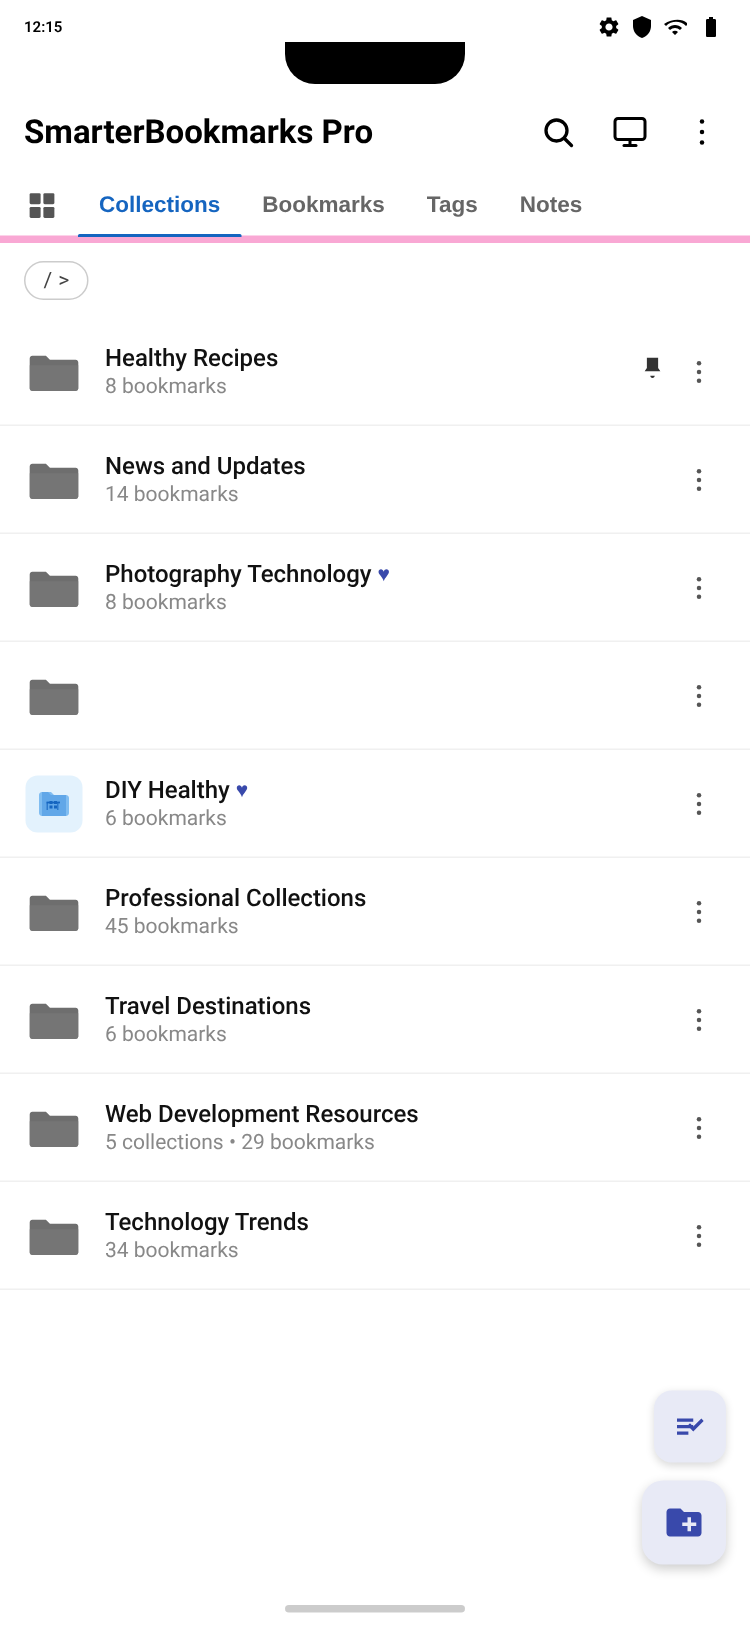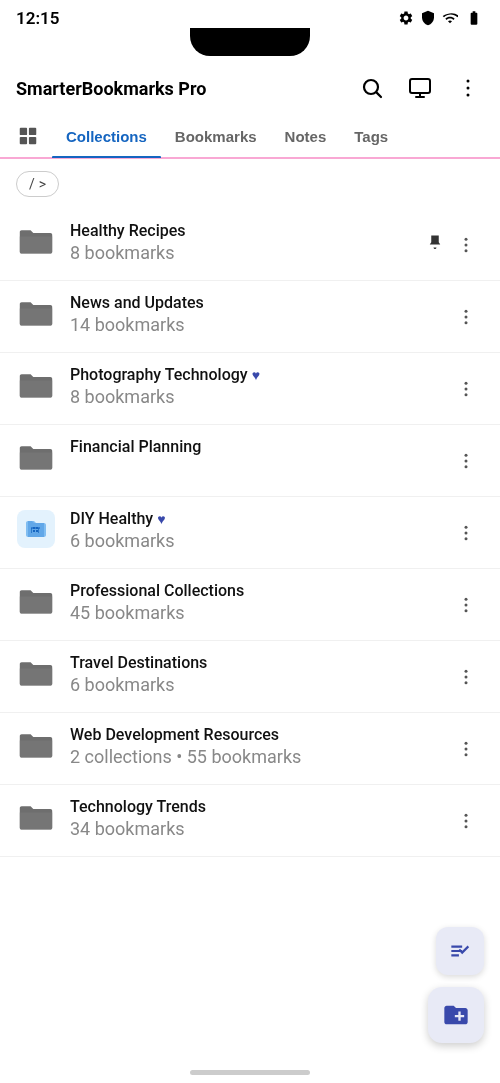--- a/index.html
+++ b/index.html
@@ -15,42 +15,42 @@
 
     
     .status-bar {
       display: flex;
       justify-content: space-between;
       align-items: center;
       padding: 8px 16px 4px 16px;
       height: 32px;
     }
     .status-time {
-      font-size: 17px;
+      font-size: 10px;
       font-weight: 600;
       color: #000;
     }
     .status-icons {
       display: flex;
       align-items: center;
       gap: 6px;
     }
     .status-icons svg {
       fill: #000;
     }
 
     
     .header {
       display: flex;
       align-items: center;
       justify-content: space-between;
       padding: 8px 12px 8px 16px;
     }
     .header-title {
-      font-size: 18px;
+      font-size: 22px;
       font-weight: 700;
       color: #000;
       flex: 1;
     }
     .header-actions {
       display: flex;
       align-items: center;
       gap: 8px;
     }
     .header-icon-btn {
@@ -61,22 +61,22 @@
       justify-content: center;
       border: none;
       background: transparent;
       cursor: pointer;
       border-radius: 50%;
     }
 
     
     .tabs-container {
       display: flex;
-      align-items: flex-start;
-      border-bottom: 2px solid #f9a8d4;
+      align-items: flex-end;
+      border-bottom: 5px solid #f9a8d4;
       padding: 0 8px;
     }
     .tab-grid-btn {
       width: 40px;
       height: 40px;
       display: flex;
       align-items: center;
       justify-content: center;
       border: none;
       background: transparent;
@@ -131,20 +131,21 @@
       font-size: 14px;
       color: #444;
     }
 
     
     .collection-list {
       padding: 0 0;
     }
     .collection-item {
       display: flex;
+      align-items: center;
       padding: 12px 16px;
       border-bottom: 1px solid #f0f0f0;
       min-height: 72px;
     }
     .collection-icon {
       width: 40px;
       height: 40px;
       display: flex;
       align-items: center;
       justify-content: center;
@@ -169,21 +170,21 @@
     }
     .collection-name {
       font-size: 16px;
       font-weight: 500;
       color: #111;
       display: flex;
       align-items: center;
       gap: 4px;
     }
     .collection-meta {
-      font-size: 18px;
+      font-size: 14px;
       color: #888;
       margin-top: 2px;
     }
     .collection-actions {
       display: flex;
       align-items: center;
       gap: 4px;
       flex-shrink: 0;
     }
     .pin-icon {
@@ -315,22 +316,22 @@
   <button class="tab-grid-btn">
     <svg width="22" height="22" viewBox="0 0 24 24" fill="#555">
       <rect x="3" y="3" width="8" height="8" rx="1"></rect>
         <rect x="13" y="3" width="8" height="8" rx="1"></rect>
         <rect x="3" y="13" width="8" height="8" rx="1"></rect>
         <rect x="13" y="13" width="8" height="8" rx="1"></rect>
     </svg>
   </button>
   <button class="tab active">Collections</button>
   <button class="tab">Bookmarks</button>
+  <button class="tab">Tags</button>
   <button class="tab">Notes</button>
-  <button class="tab">Tags</button>
 </div>
 
 <div class="breadcrumb-row">
   <div class="breadcrumb-pill">
     <span class="breadcrumb-slash">/</span>
     <span class="breadcrumb-chevron">&gt;</span>
   </div>
 </div>
 
 <div class="collection-list" id="collection-list">
@@ -408,23 +409,20 @@
       </div>
     </div>
     <div class="collection-item">
       <div class="collection-icon">
         <svg class="folder-icon" viewBox="0 0 40 32" fill="none">
       <path d="M2 6c0-1.1.9-2 2-2h10l3 3h19c1.1 0 2 .9 2 2v19c0 1.1-.9 2-2 2H4c-1.1 0-2-.9-2-2V6z" fill="#555" opacity="0.85"></path>
       <path d="M2 11h36v17c0 1.1-.9 2-2 2H4c-1.1 0-2-.9-2-2V11z" fill="#777" opacity="0.7"></path>
     </svg>
       </div>
       <div class="collection-info">
-        <div class="collection-name">
-          <span>Financial Planning</span>
-        </div>
       </div>
       <div class="collection-actions">
         <button class="more-btn">
           <svg width="20" height="20" viewBox="0 0 24 24" fill="#555">
             <circle cx="12" cy="5" r="1.8"></circle>
             <circle cx="12" cy="12" r="1.8"></circle>
             <circle cx="12" cy="19" r="1.8"></circle>
           </svg>
         </button>
       </div>
@@ -508,21 +506,21 @@
       <div class="collection-icon">
         <svg class="folder-icon" viewBox="0 0 40 32" fill="none">
       <path d="M2 6c0-1.1.9-2 2-2h10l3 3h19c1.1 0 2 .9 2 2v19c0 1.1-.9 2-2 2H4c-1.1 0-2-.9-2-2V6z" fill="#555" opacity="0.85"></path>
       <path d="M2 11h36v17c0 1.1-.9 2-2 2H4c-1.1 0-2-.9-2-2V11z" fill="#777" opacity="0.7"></path>
     </svg>
       </div>
       <div class="collection-info">
         <div class="collection-name">
           <span>Web Development Resources</span>
         </div>
-        <div class="collection-meta">2 collections • 55 bookmarks</div>
+        <div class="collection-meta">5 collections • 29 bookmarks</div>
       </div>
       <div class="collection-actions">
         <button class="more-btn">
           <svg width="20" height="20" viewBox="0 0 24 24" fill="#555">
             <circle cx="12" cy="5" r="1.8"></circle>
             <circle cx="12" cy="12" r="1.8"></circle>
             <circle cx="12" cy="19" r="1.8"></circle>
           </svg>
         </button>
       </div>

